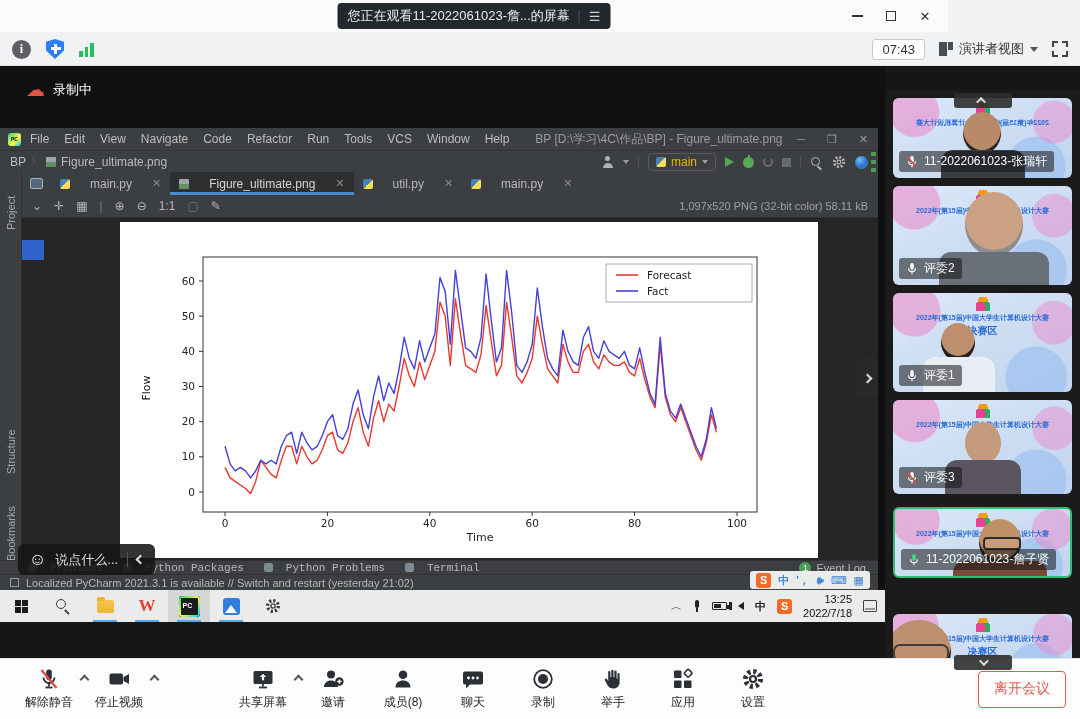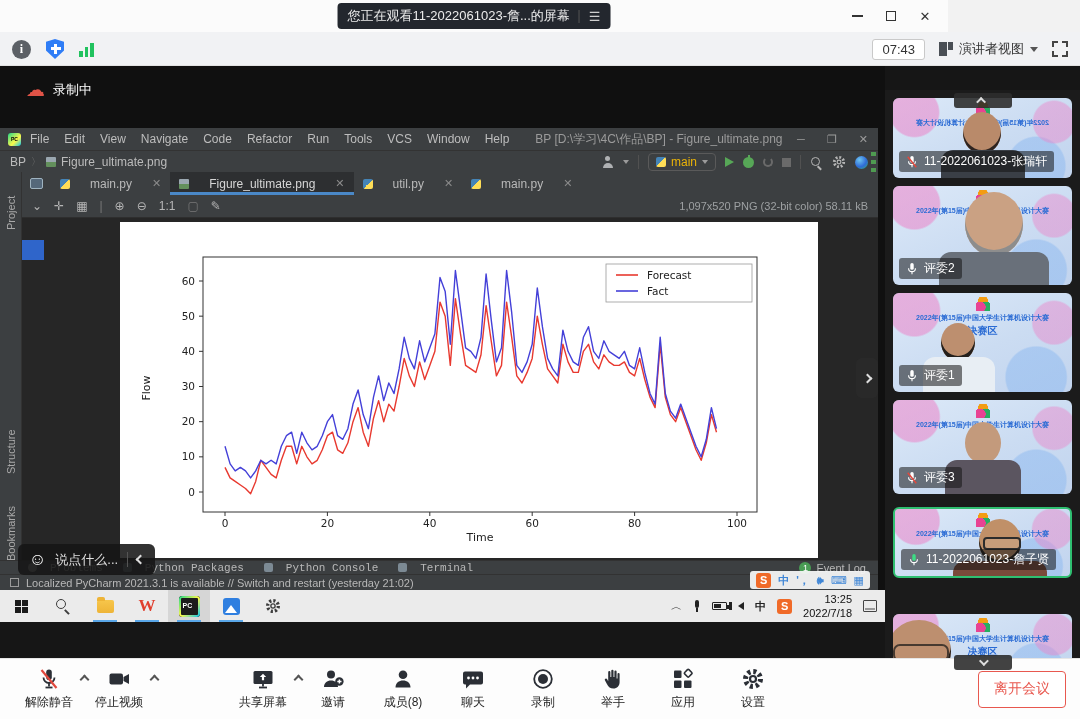--- a/index.html
+++ b/index.html
@@ -445,21 +445,21 @@
         <span class="tw">
             <i class="round"></i>
             <span>Problems</span>
           </span>
         <span class="tw">
             <i></i>
             <span>Python Packages</span>
           </span>
         <span class="tw">
             <i></i>
-            <span>Python Console</span>
+            <span>Python Problems</span>
           </span>
         <span class="tw">
             <i></i>
             <span>Terminal</span>
           </span>
         <span class="eventlog">
           <span class="badge-grn">1</span>
           <span>Event Log</span>
         </span>
       </div>

